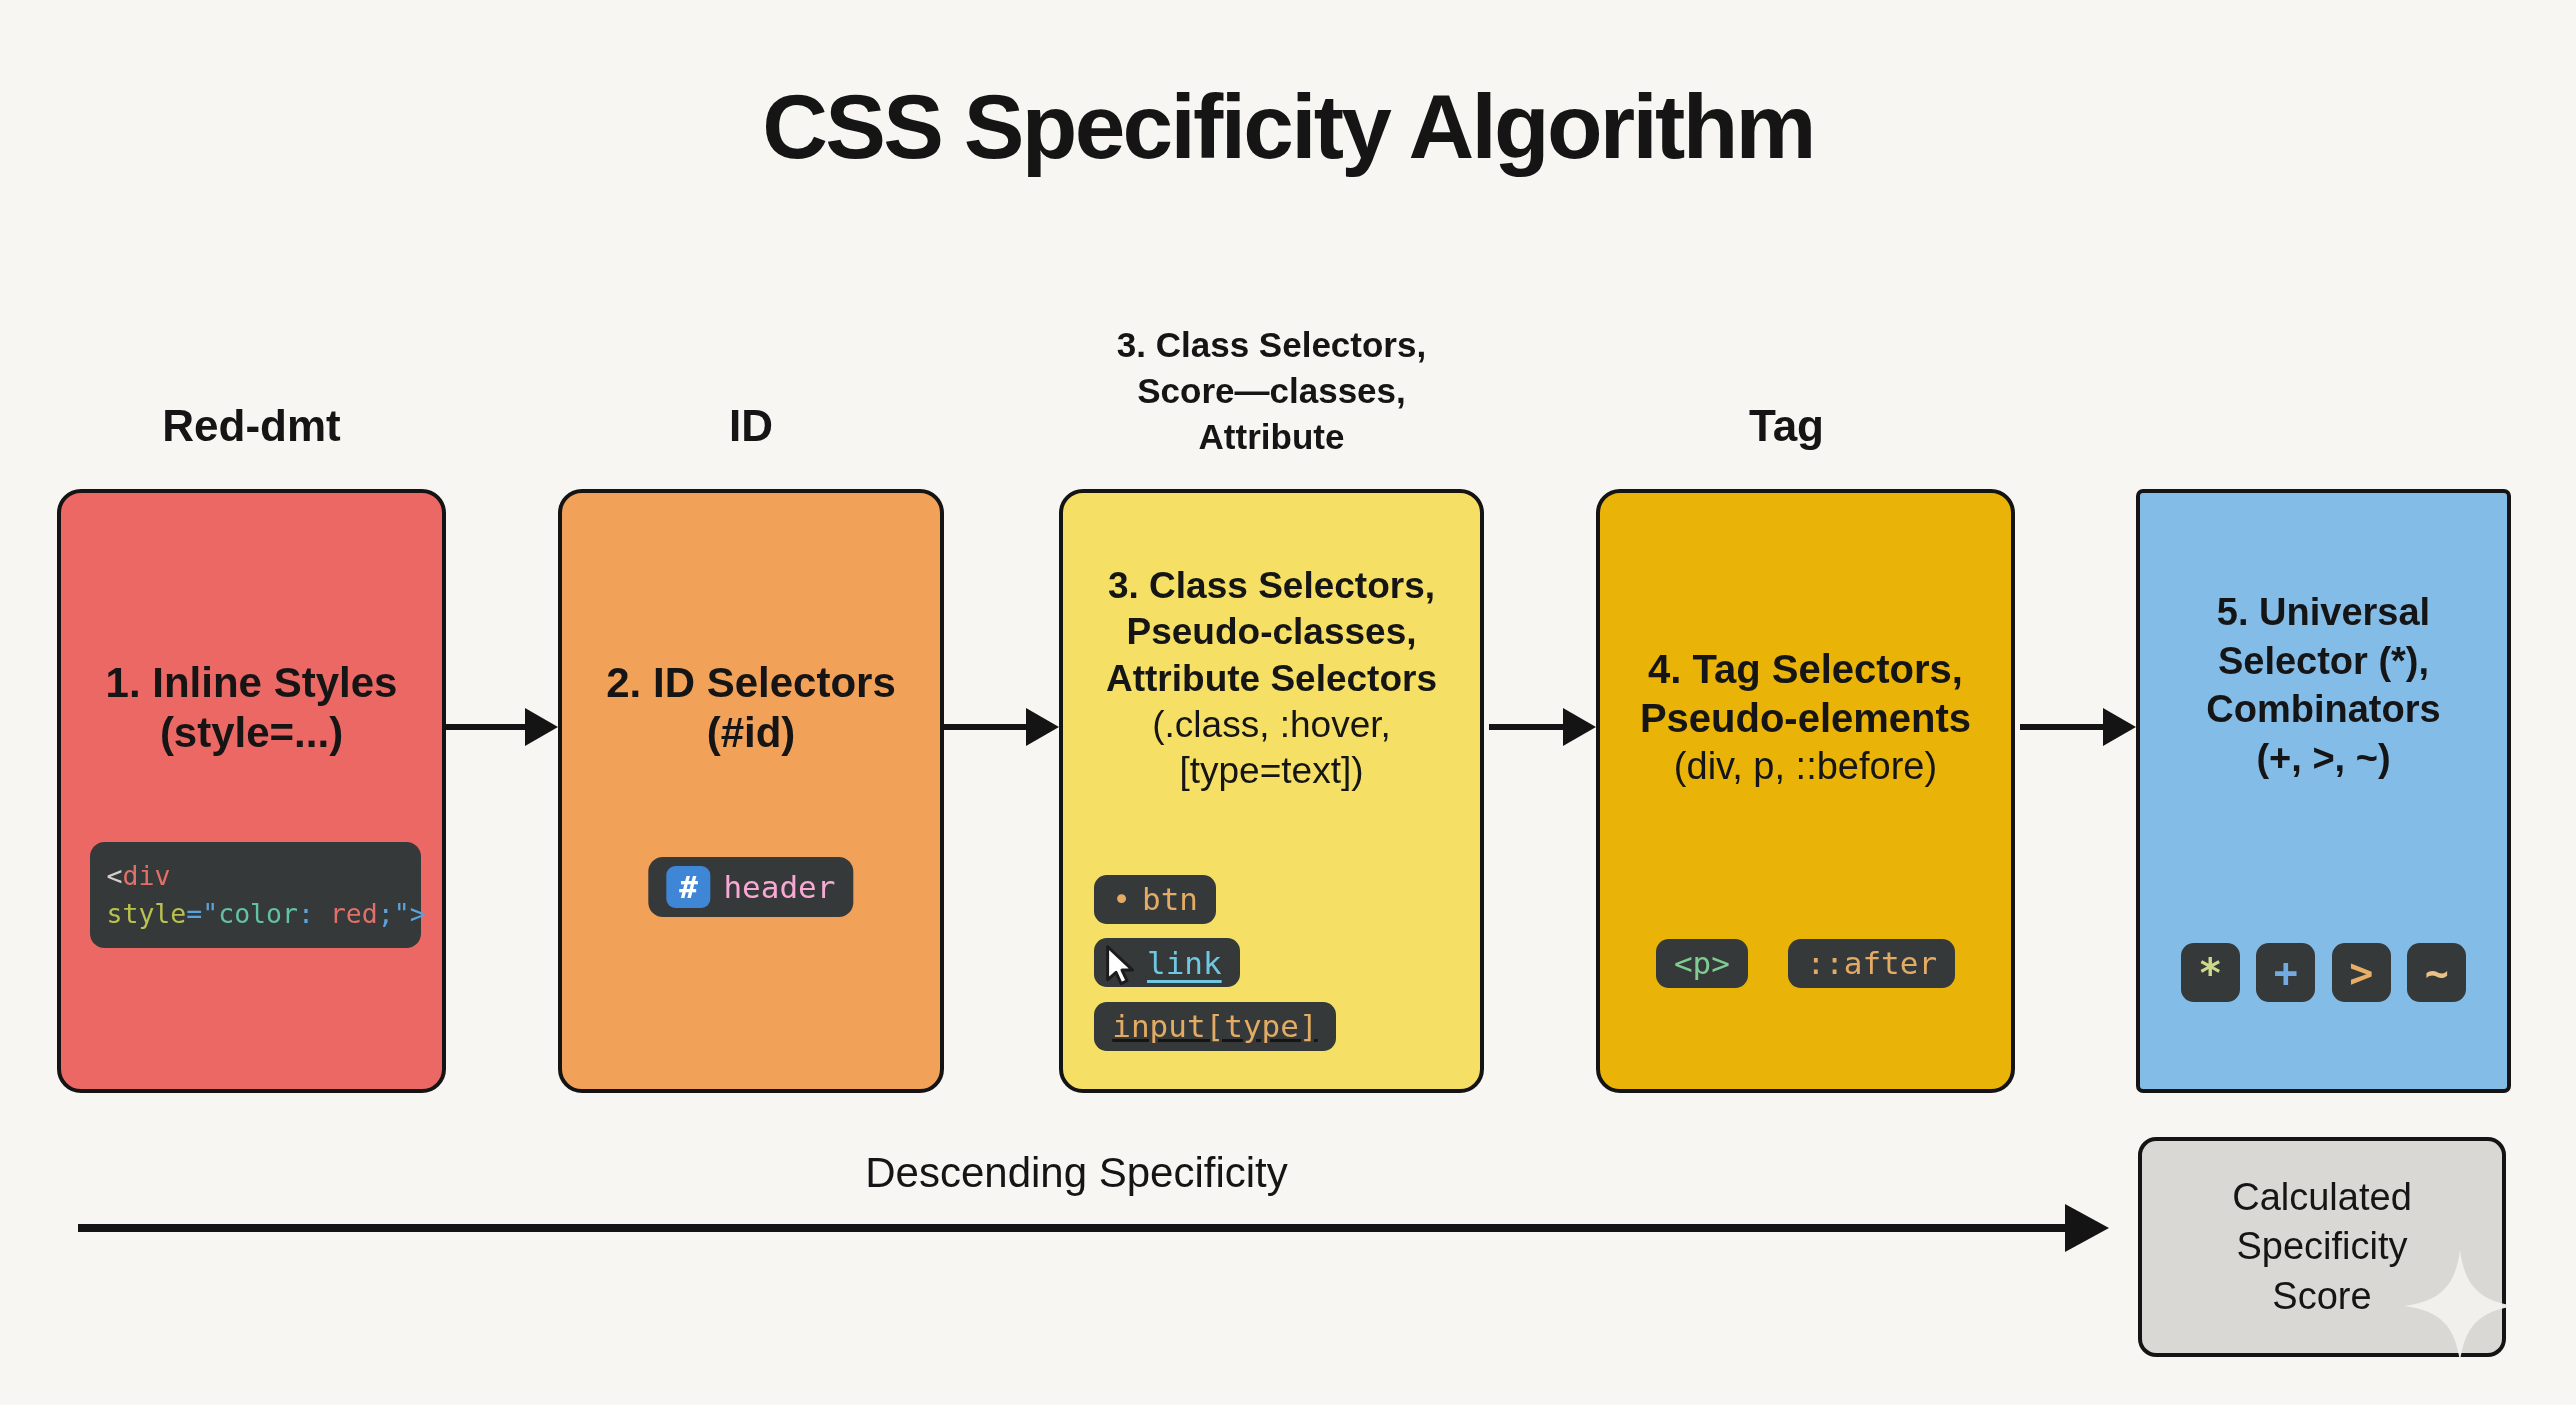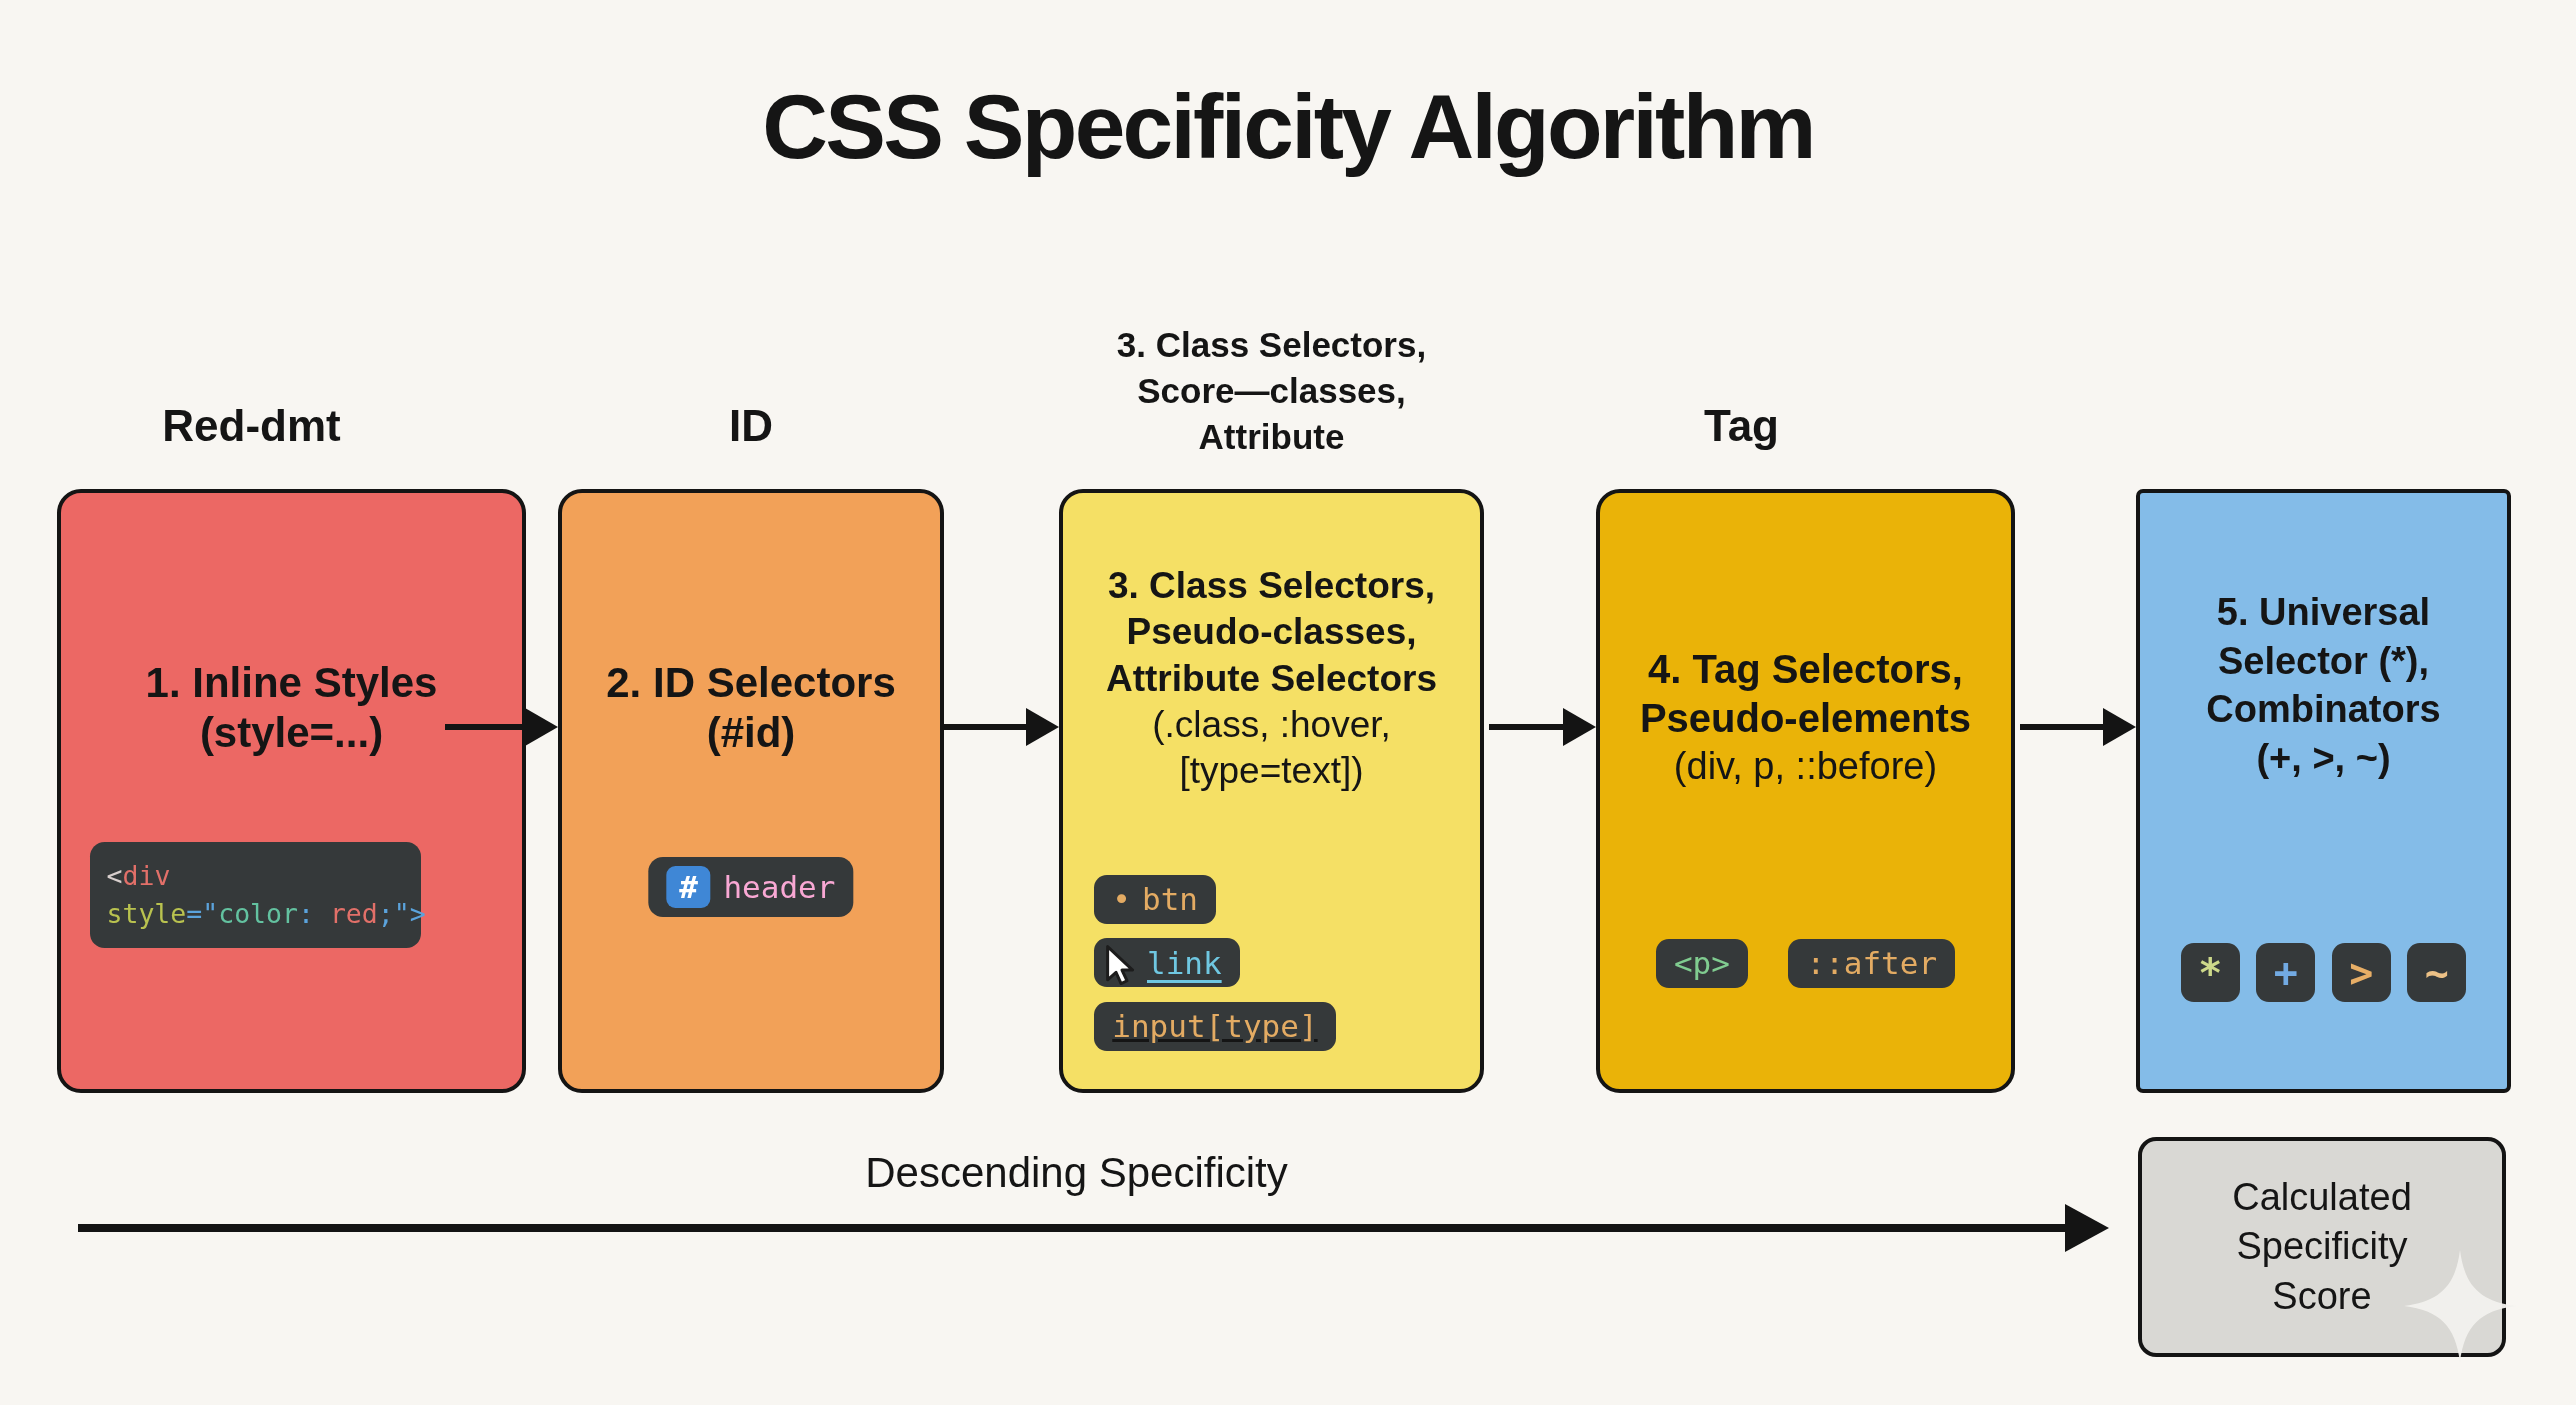--- a/index.html
+++ b/index.html
@@ -8,27 +8,27 @@
 
   
   #title{position:absolute;top:75px;left:0;width:100%;text-align:center;
          font-size:91px;font-weight:700;letter-spacing:-2.7px;}
 
   
   .col-hdr{position:absolute;text-align:center;font-weight:700;font-size:44px;}
   .hdr-inline{left:57px;top:401px;width:389px;}
   .hdr-id{left:558px;top:401px;width:386px;}
   .hdr-class{left:1029px;top:322px;width:485px;font-size:35px;line-height:1.32;}
-  .hdr-tag{left:1532px;top:401px;width:419px;}
+  .hdr-tag{left:1577px;top:401px;width:419px;}
   .hdr-universal{left:2136px;top:401px;width:375px;}
 
   
   .box{position:absolute;top:489px;height:604px;border:4.6px solid #141414;border-radius:24px;
        box-sizing:border-box;}
-  .box-inline{left:57px;width:469px;}
+  .box-inline{left:57px;width:389px;}
   .box-id{left:558px;width:386px;}
   .box-class{left:1059px;width:425px;}
   .box-tag{left:1596px;width:419px;}
   .box-universal{left:2136px;width:375px;border-radius:7px;}
 
   .box-title{position:absolute;left:0;width:100%;text-align:center;font-weight:700;
              font-size:42px;line-height:1.2;}
   .t-mid{top:165px;}
   .sub{font-weight:400;}
 

